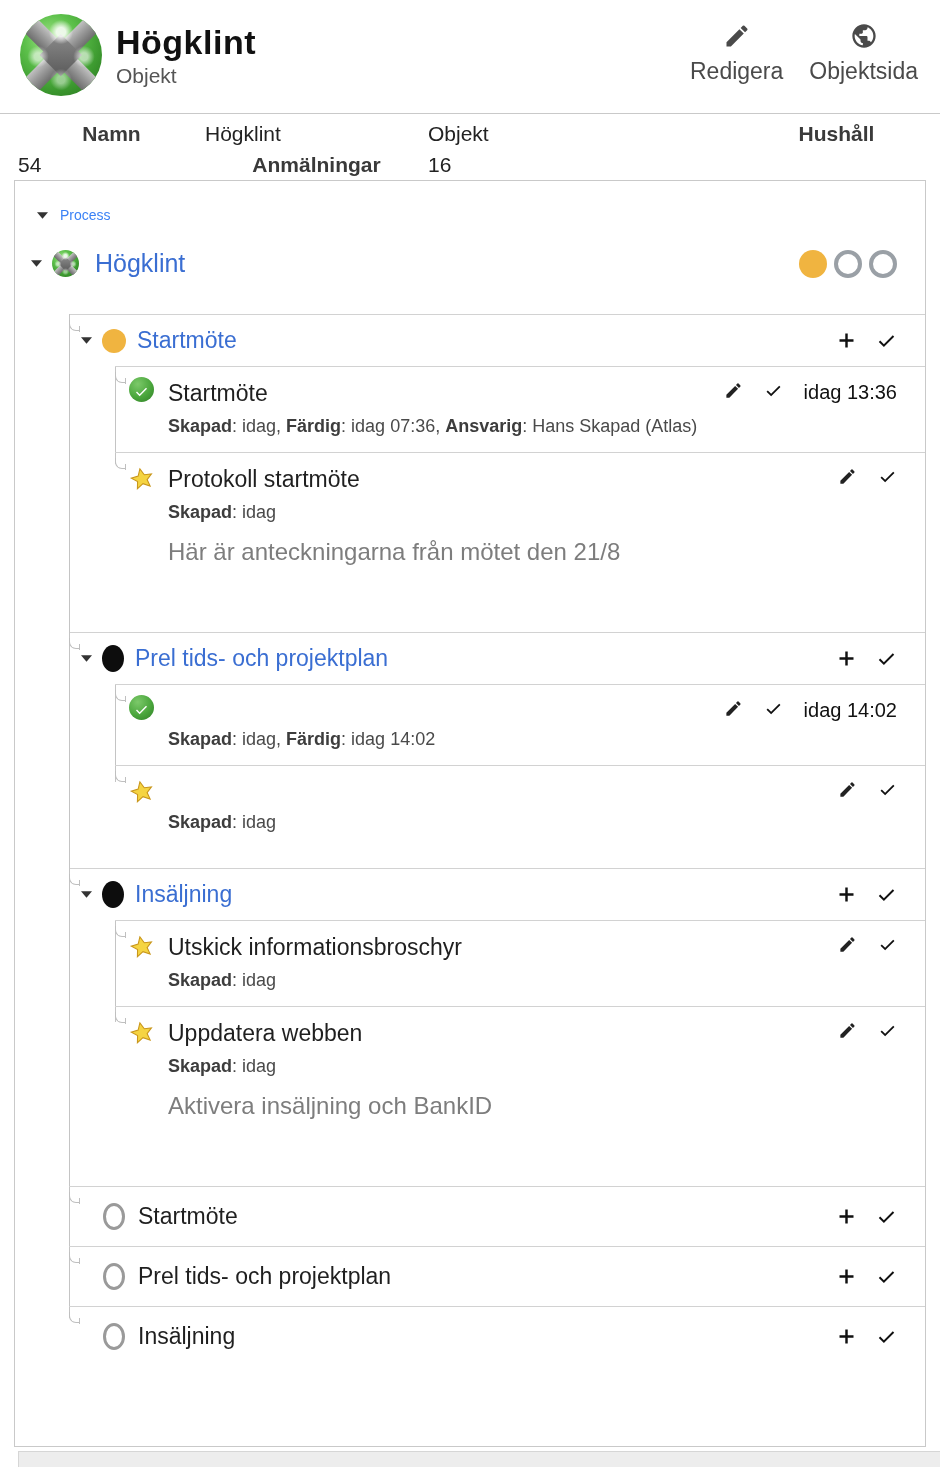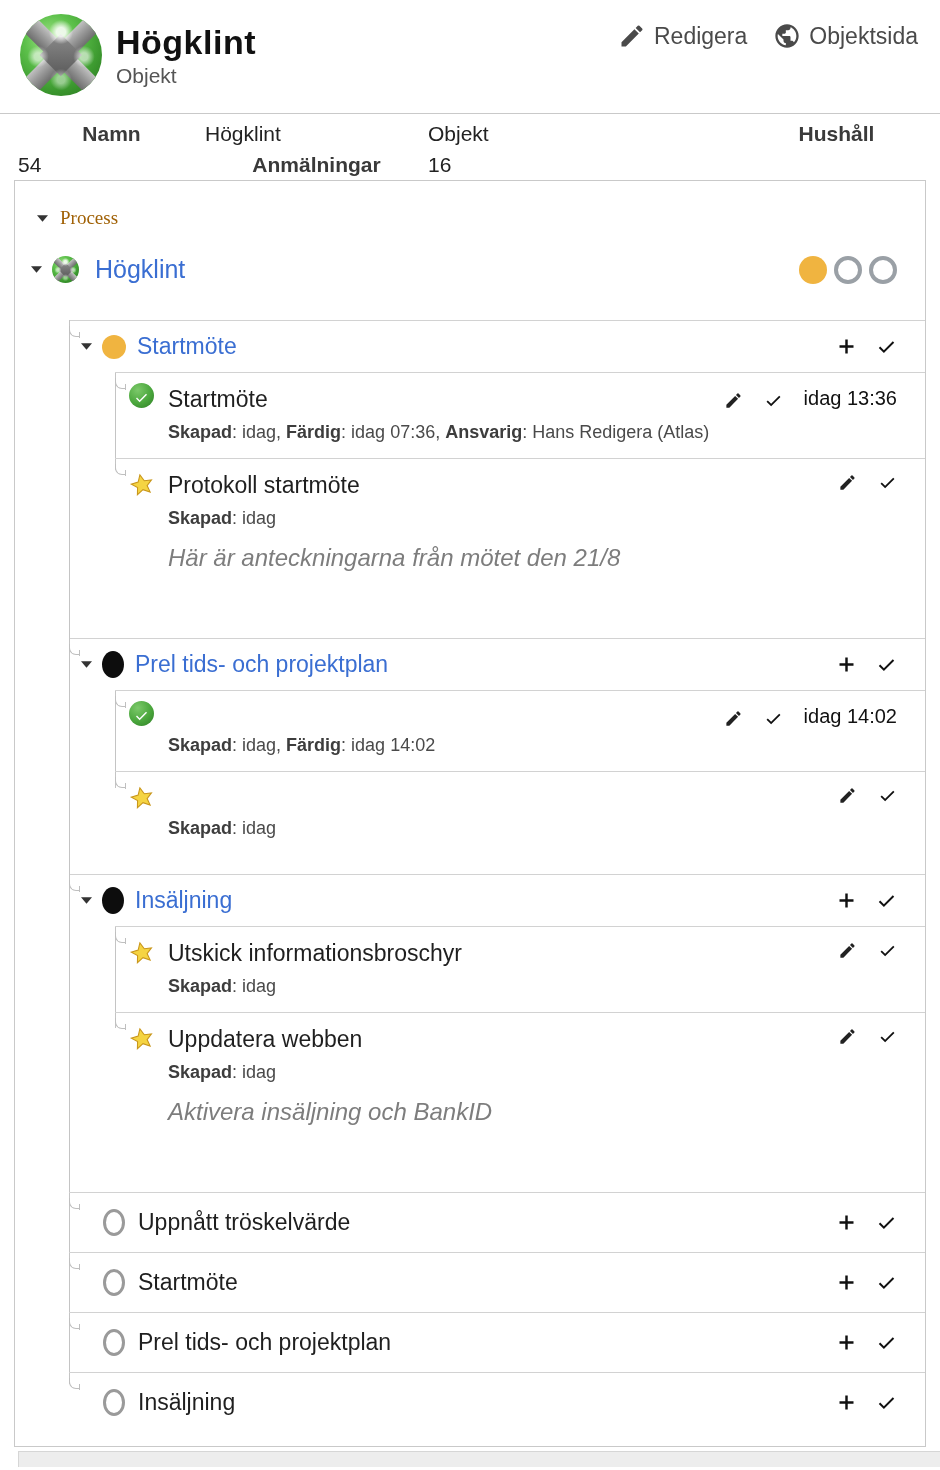--- a/index.html
+++ b/index.html
@@ -11,21 +11,21 @@
   }
   svg { display:block; }
 
   
   .app-header { display:flex; align-items:flex-start; justify-content:space-between; padding:14px 22px 10px 20px; height:113px; }
   .hdr-left { display:flex; align-items:center; gap:14px; }
   .hdr-titles { padding-top:2px; }
   .page-title { font-size:34px; font-weight:800; letter-spacing:.5px; color:#111; line-height:1.1; }
   .page-subtitle { font-size:21px; color:#555; margin-top:2px; }
   .hdr-actions { display:flex; gap:26px; padding-top:8px; }
-  .hdr-action { display:flex; flex-direction:row; align-items:center; gap:8px; cursor:pointer; background:none; border:none; font-family:inherit; }
+  .hdr-action { display:flex; flex-direction:column; align-items:center; gap:8px; cursor:pointer; background:none; border:none; font-family:inherit; }
   .hdr-action .lbl { font-size:23px; color:#4a4a4a; }
 
   
   .logo { width:82px; height:82px; border-radius:50%; position:relative; overflow:hidden; flex:0 0 auto;
     background: radial-gradient(circle at 38% 32%, #a8e88e 0%, #5cc04a 35%, #3d9a30 65%, #236d1a 100%); }
   .logo .bar { position:absolute; left:-12%; top:39%; width:124%; height:23%;
     background: linear-gradient(180deg,#c2c2c2 0%, #9a9a9a 45%, #6e6e6e 100%); }
   .logo .bar.a { transform: rotate(45deg); }
   .logo .bar.b { transform: rotate(-45deg); }
   .logo .core { position:absolute; left:32%; top:32%; width:36%; height:36%; transform:rotate(45deg);
@@ -41,21 +41,21 @@
   
   .info-bar { border-top:1px solid #c9c9c9; padding:7px 0 9px 18px; height:67px;
     display:grid; grid-template-columns:187px 223px 305px 1fr; grid-auto-rows:26px; row-gap:5px; align-items:center; }
   .info-label { font-size:21px; font-weight:700; color:#3a3a3a;text-align:center; }
   .info-value { font-size:21px; color:#222; }
 
   
   .panel { margin:0 14px; border:1px solid #c9c9c9; background:#fff; height:1267px; overflow:hidden; }
 
   .process-row { display:flex; align-items:center; gap:12px; padding:26px 18px 6px 22px; cursor:pointer; }
-  .process-label { font-size:19px; color:#a16207;font-family:Liberation Serif, serif; }
+  .process-label { font-size:14px; color:#3b82f6; }
 
   .root-row { display:flex; align-items:center; gap:10px; padding:20px 28px 24px 16px; }
   .root-title { font-size:25px; color:#3a6ed2; margin-left:6px; flex:1; cursor:pointer; }
   .root-dots { display:flex; gap:7px; align-items:center; }
   .dot { width:28px; height:28px; border-radius:50%; }
   .dot.filled-amber { background:#f0b440; }
   .dot.outline { border:4px solid #9aa0a6; background:#fff; }
 
   
   .tree { margin-left:54px; position:relative;margin-top:12px; }
@@ -82,25 +82,25 @@
 
   .tasks { margin-left:46px; position:relative; }
   .tasks > .vline { position:absolute; left:0; top:0; width:1px; background:#c4c4c4; }
 
   .task { border-top:1px solid #d2d2d2; padding:10px 28px 14px 14px; position:relative;
     display:grid; grid-template-columns:26px 1fr auto; column-gap:13px; align-items:start; }
   .task.pad20 { padding-bottom:34px; }
   .task.roomy { padding-bottom:64px; }
   .task-icon { grid-column:1; grid-row:1; padding-top:3px; }
   .task-title { grid-column:2; grid-row:1; font-size:23px; line-height:32px; color:#1f1f1f; }
-  .task-right { grid-column:3; grid-row:1; display:flex; align-items:flex-end; gap:21px; padding-top:4px; }
+  .task-right { grid-column:3; grid-row:1; display:flex; align-items:flex-start; gap:21px; padding-top:4px; }
   .timestamp { font-size:20px; color:#111; }
   .task-meta { grid-column:2; grid-row:2; font-size:18px; color:#4a4a4a; margin-top:5px; line-height:24px; }
   .m-label { font-weight:700; color:#3d3d3d; }
-  .task-desc { grid-column:2; grid-row:3; font-size:24px; color:#7d7d7d; margin-top:12px; line-height:32px;font-style:italic; }
+  .task-desc { grid-column:2; grid-row:3; font-size:24px; color:#7d7d7d; margin-top:12px; line-height:32px; }
 
   .done-badge { width:25px; height:25px; border-radius:50%;
     background: radial-gradient(circle at 35% 28%, #7cc96a 0%, #4aa63c 55%, #2f7d26 100%);
     display:flex; align-items:center; justify-content:center; }
   .star-icon svg { transform:rotate(-12deg); }
 
   .footer-strip { margin:4px 0 0 18px; height:16px; background:#ededed; border:1px solid #d6d6d6; border-right:none; border-bottom:none; }
 </style>
 </head>
 <body>
@@ -222,21 +222,21 @@
                 </svg>
               </button>
             <button class="icon-btn">
                 <svg width="19" height="19" viewBox="0 0 24 24" fill="#111">
                   <path d="M9 16.2 4.8 12l-1.6 1.6L9 19.4 20.8 7.6 19.2 6z"></path>
                 </svg>
               </button>
             <span class="timestamp">idag 13:36</span>
           </span>
           <span class="task-meta">
-            <span class="m-label">Skapad</span><span>: idag, </span><span class="m-label">Färdig</span><span>: idag 07:36, </span><span class="m-label">Ansvarig</span><span>: Hans Redigera (Atlas)</span>
+            <span class="m-label">Skapad</span><span>: idag, </span><span class="m-label">Färdig</span><span>: idag 07:36, </span><span class="m-label">Ansvarig</span><span>: Hans Skapad (Atlas)</span>
           </span>
         </div>
 
         <div class="task elbow roomy">
           <span class="task-icon star-icon">
             <svg width="26" height="26" viewBox="0 0 24 24" fill="#f5d442" stroke="#c9971c" stroke-width="1">
                 <path d="M12 2.5l2.9 6.1 6.6.6-5 4.3 1.5 6.4L12 16.4l-6 3.5 1.5-6.4-5-4.3 6.6-.6z"></path>
               </svg>
           </span>
           <span class="task-title">Protokoll startmöte</span>
@@ -403,36 +403,20 @@
               </button>
           </span>
           <span class="task-meta">
             <span class="m-label">Skapad</span><span>: idag</span>
           </span>
           <span class="task-desc">Aktivera insäljning och BankID</span>
         </div>
       </div>
     </section>
 
-    <div class="pending-row elbow">
-      <span class="circle-open"></span>
-      <span class="pending-title">Uppnått tröskelvärde</span>
-      <span class="hdr-icons">
-        <button class="icon-btn">
-            <svg width="21" height="21" viewBox="0 0 24 24" fill="#111">
-              <path d="M10.6 4h2.8v6.6H20v2.8h-6.6V20h-2.8v-6.6H4v-2.8h6.6z"></path>
-            </svg>
-          </button>
-        <button class="icon-btn">
-            <svg width="21" height="21" viewBox="0 0 24 24" fill="#111">
-              <path d="M9 16.2 4.8 12l-1.6 1.6L9 19.4 20.8 7.6 19.2 6z"></path>
-            </svg>
-          </button>
-      </span>
-    </div>
 
     <div class="pending-row elbow">
       <span class="circle-open"></span>
       <span class="pending-title">Startmöte</span>
       <span class="hdr-icons">
         <button class="icon-btn">
             <svg width="21" height="21" viewBox="0 0 24 24" fill="#111">
               <path d="M10.6 4h2.8v6.6H20v2.8h-6.6V20h-2.8v-6.6H4v-2.8h6.6z"></path>
             </svg>
           </button>

